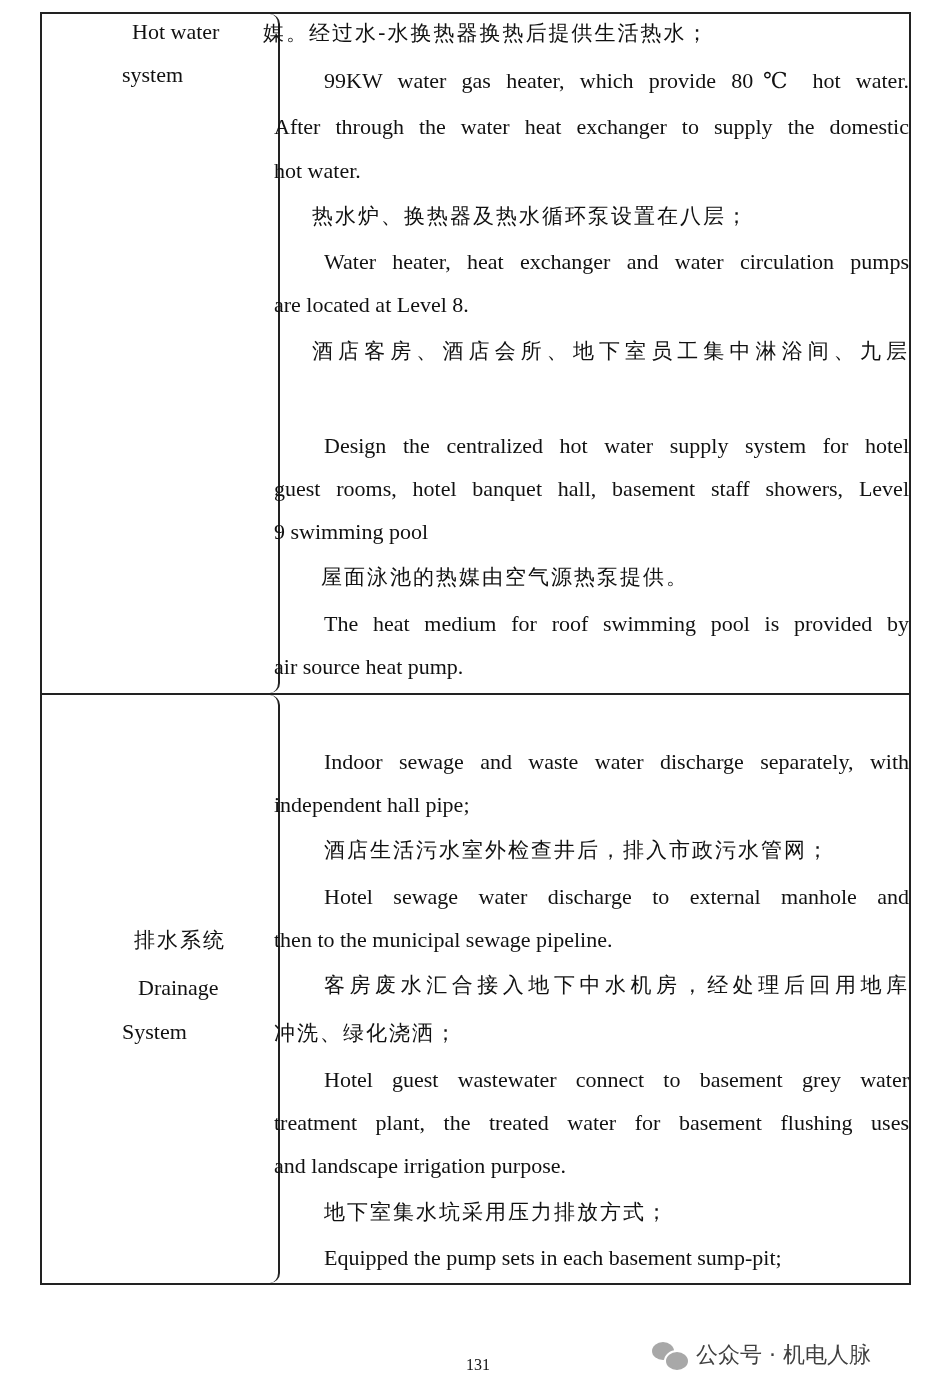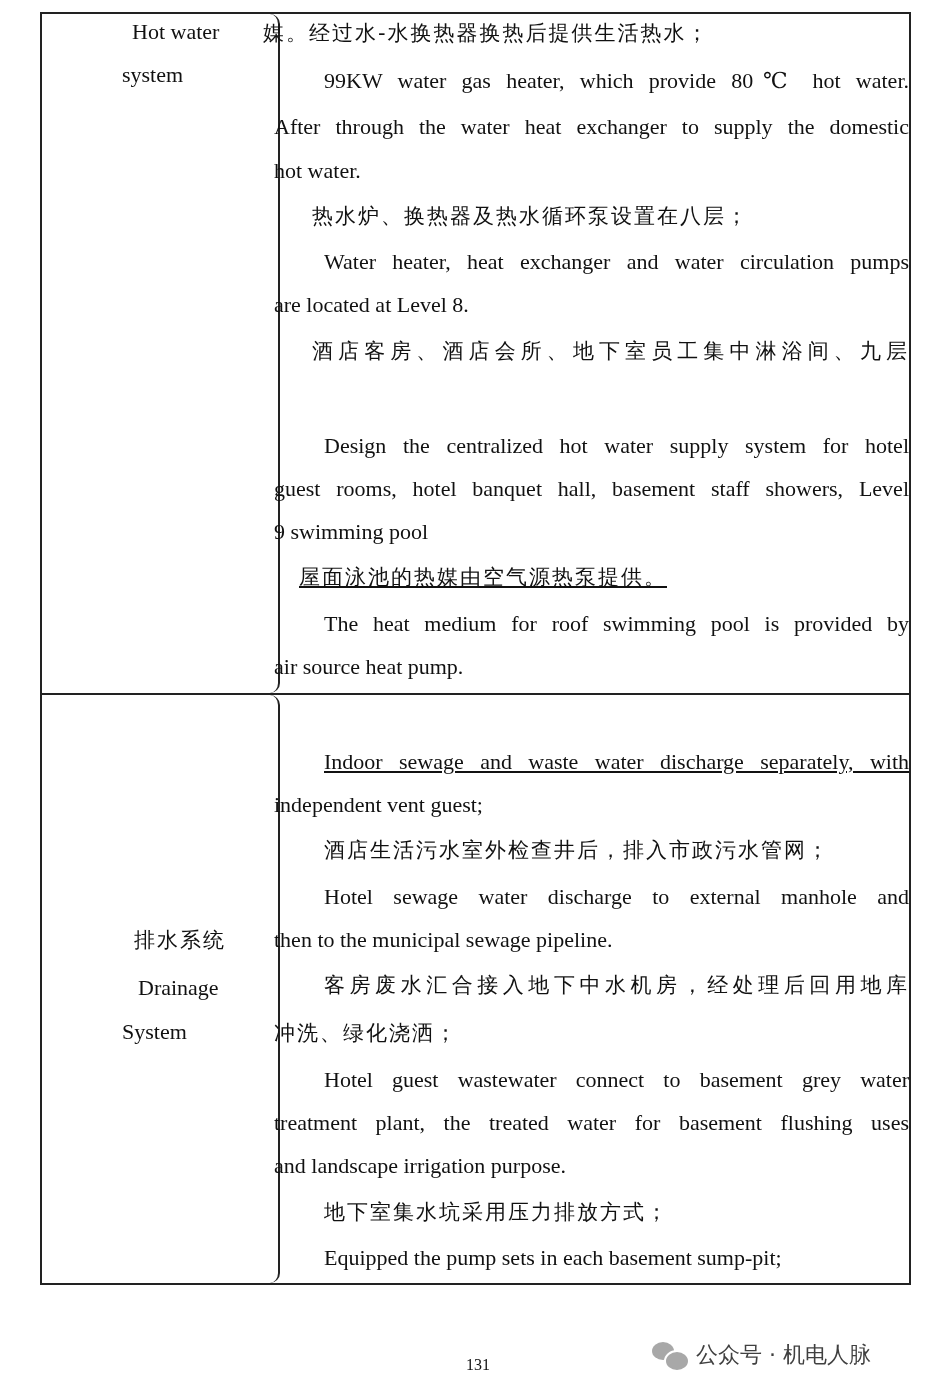--- a/index.html
+++ b/index.html
@@ -39,35 +39,35 @@
       <span class="ln j" style="left:63px;right:0;top:52px;">99KW water gas heater, which provide 80℃ hot water.</span>
       <span class="ln j" style="left:13px;right:0;top:98px;">After through the water heat exchanger to supply the domestic</span>
       <span class="ln" style="left:13px;top:142px;">hot water.</span>
       <span class="ln cjk" style="left:51px;top:187px;">热水炉、换热器及热水循环泵设置在八层；</span>
       <span class="ln j" style="left:63px;right:0;top:233px;">Water heater, heat exchanger and water circulation pumps</span>
       <span class="ln" style="left:13px;top:276px;">are located at Level 8.</span>
       <span class="ln cjk j" style="left:51px;right:0;top:322px;">酒店客房、酒店会所、地下室员工集中淋浴间、九层</span>
       <span class="ln j" style="left:63px;right:0;top:417px;">Design the centralized hot water supply system for hotel</span>
       <span class="ln j" style="left:13px;right:0;top:460px;">guest rooms, hotel banquet hall, basement staff showers, Level</span>
       <span class="ln" style="left:13px;top:503px;">9 swimming pool</span>
-      <span class="ln cjk" style="left:38px;top:548px;text-decoration:underline;">屋面泳池的热媒由空气源热泵提供。</span>
+      <span class="ln cjk" style="left:60px;top:548px;">屋面泳池的热媒由空气源热泵提供。</span>
       <span class="ln j" style="left:63px;right:0;top:595px;">The heat medium for roof swimming pool is provided by</span>
       <span class="ln" style="left:13px;top:638px;">air source heat pump.</span>
     </div>
   </div>
 
   <div class="row row2">
     <div class="label">
       <span class="ln cjk" style="left:92px;top:230px;">排水系统</span>
       <span class="ln" style="left:96px;top:278px;">Drainage</span>
       <span class="ln" style="left:80px;top:322px;">System</span>
     </div>
     <div class="content">
-      <span class="ln j" style="left:63px;right:0;top:52px;text-decoration:underline;">Indoor sewage and waste water discharge separately, with</span>
-      <span class="ln" style="left:13px;top:95px;">independent vent guest;</span>
+      <span class="ln j" style="left:63px;right:0;top:52px;">Indoor sewage and waste water discharge separately, with</span>
+      <span class="ln" style="left:13px;top:95px;">independent hall pipe;</span>
       <span class="ln cjk" style="left:63px;top:140px;">酒店生活污水室外检查井后，排入市政污水管网；</span>
       <span class="ln j" style="left:63px;right:0;top:187px;">Hotel sewage water discharge to external manhole and</span>
       <span class="ln" style="left:13px;top:230px;">then to the municipal sewage pipeline.</span>
       <span class="ln cjk j" style="left:63px;right:0;top:275px;">客房废水汇合接入地下中水机房，经处理后回用地库</span>
       <span class="ln cjk" style="left:13px;top:323px;">冲洗、绿化浇洒；</span>
       <span class="ln j" style="left:63px;right:0;top:370px;">Hotel guest wastewater connect to basement grey water</span>
       <span class="ln j" style="left:13px;right:0;top:413px;">treatment plant, the treated water for basement flushing uses</span>
       <span class="ln" style="left:13px;top:456px;">and landscape irrigation purpose.</span>
       <span class="ln cjk" style="left:63px;top:502px;">地下室集水坑采用压力排放方式；</span>
       <span class="ln" style="left:63px;top:548px;">Equipped the pump sets in each basement sump-pit;</span>

